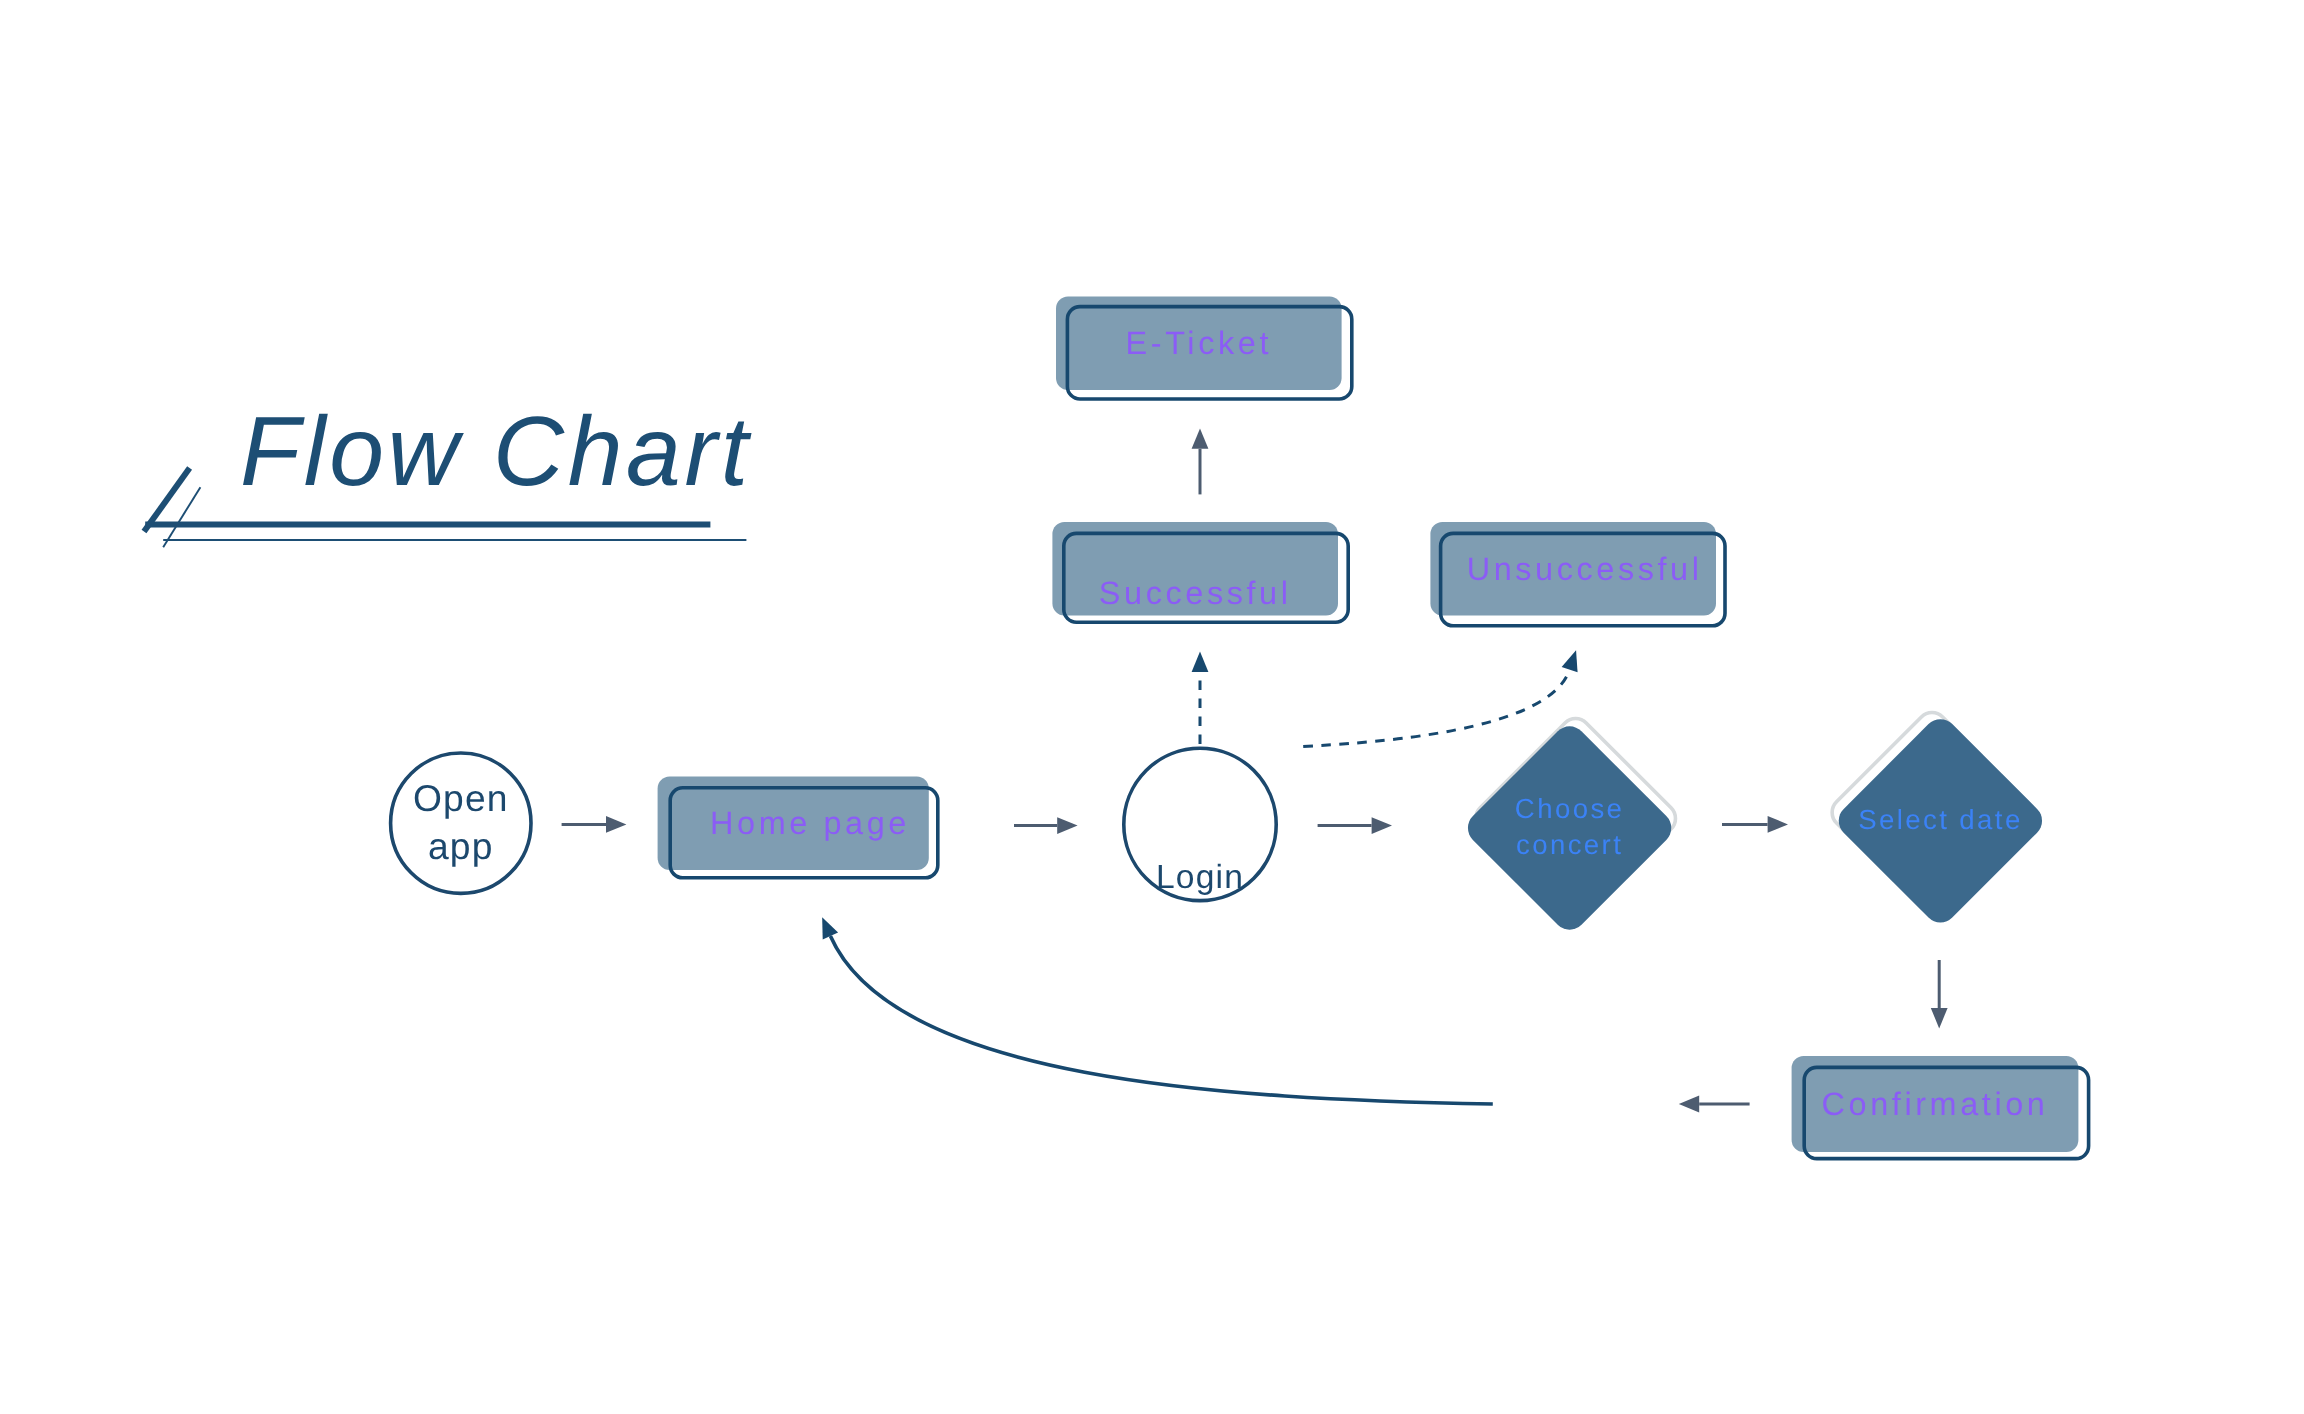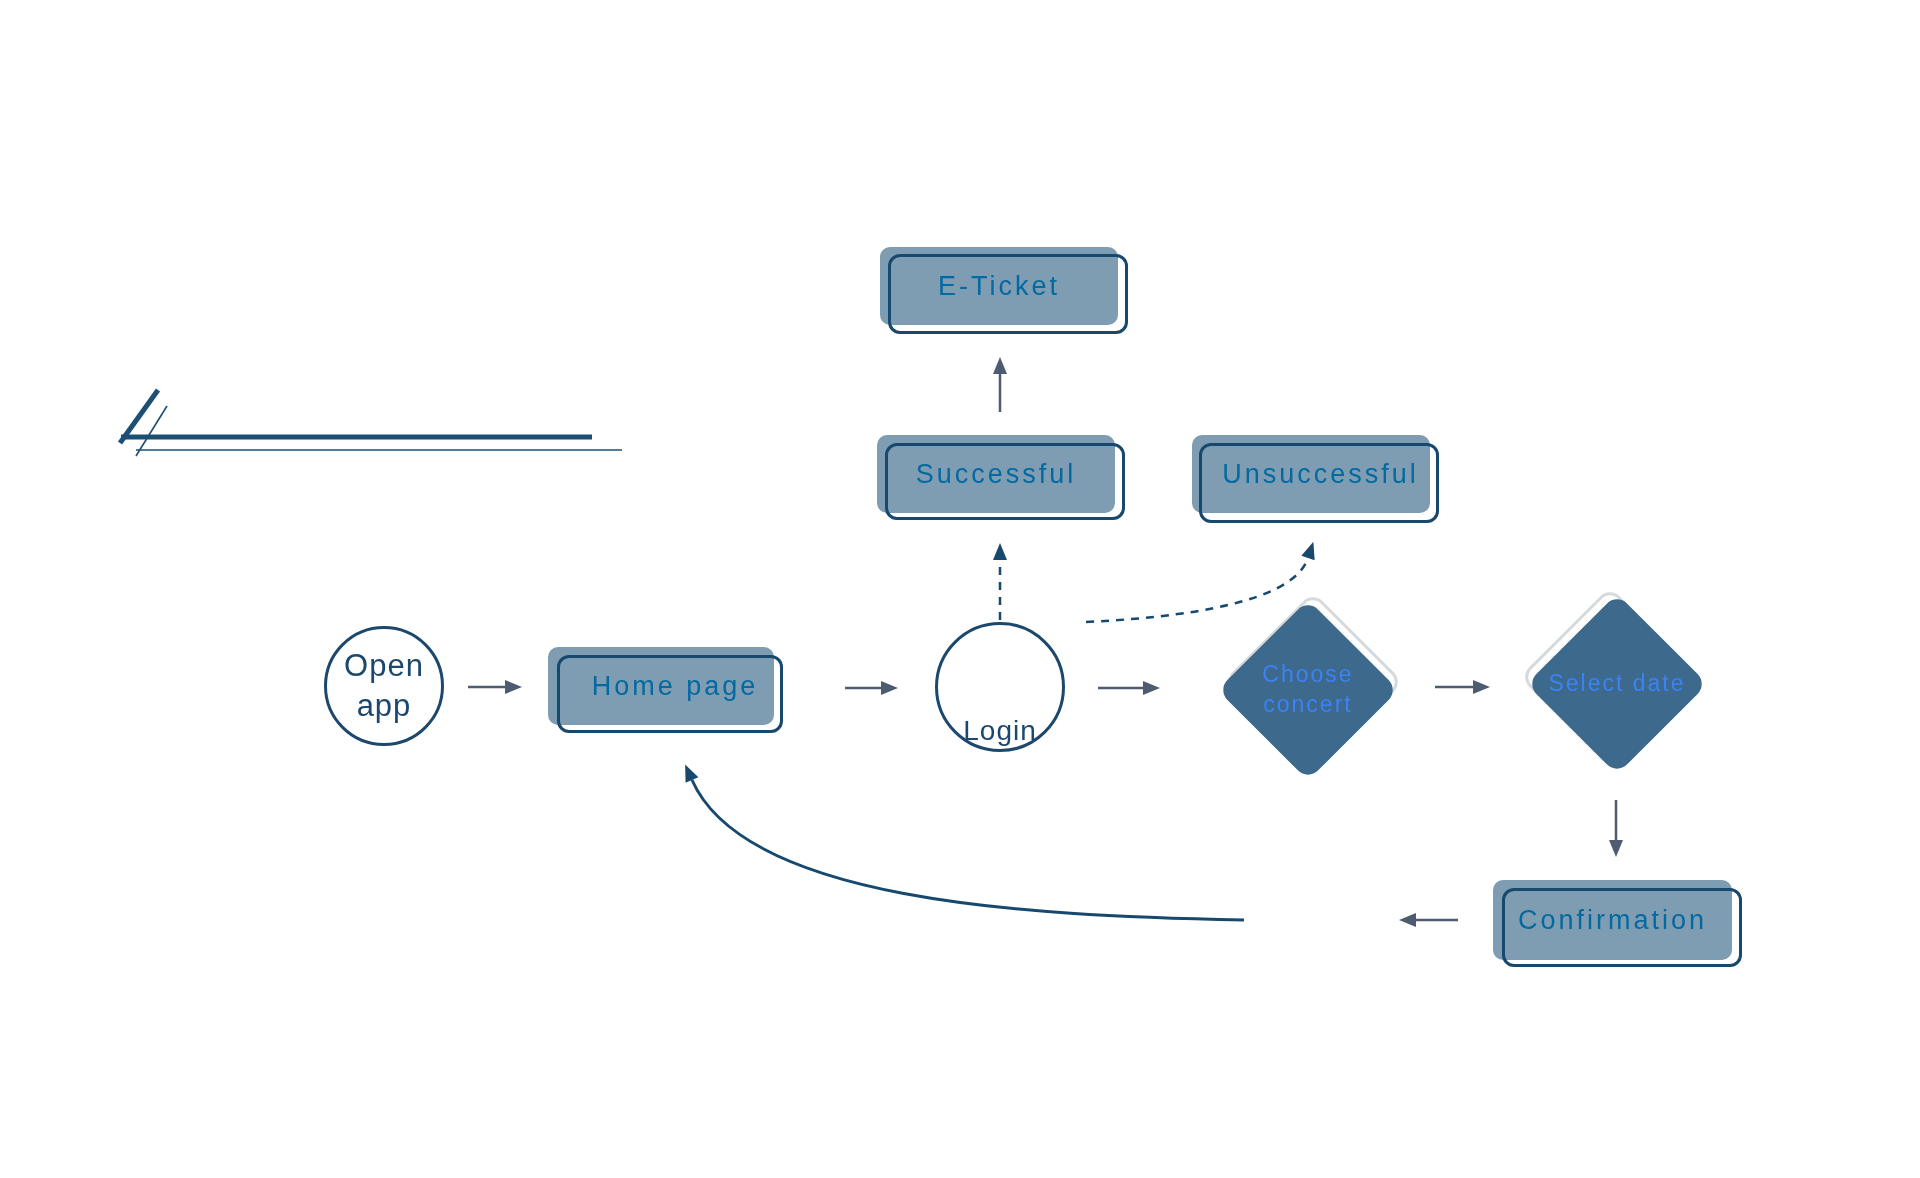--- a/index.html
+++ b/index.html
@@ -18,21 +18,21 @@
     white-space:nowrap;
   }
   
   svg.layer{position:absolute;left:0;top:0;width:1920px;height:1178px;}
   
   .pbox{position:absolute;}
   .pbox .shadow{position:absolute;left:0;top:0;border-radius:10px;background:#7f9db2;}
   .pbox .outline{position:absolute;border:3px solid #17486e;border-radius:12px;background:transparent;box-sizing:border-box;}
   .pbox .blabel{
     position:absolute;left:0;top:0;display:flex;align-items:center;justify-content:center;
-    color:#0369a1;font-size:27px;font-weight:400;letter-spacing:3px;white-space:nowrap;
+    color:#8b5cf6;font-size:27px;font-weight:400;letter-spacing:3px;white-space:nowrap;
   }
   
   .circle{
     position:absolute;border-radius:50%;border:3px solid #1c486d;background:#ffffff;
     display:flex;align-items:center;justify-content:center;text-align:center;
     color:#1c486d;font-size:31px;letter-spacing:1px;line-height:1.3;box-sizing:border-box;
   }
   
   .diamond{position:absolute;width:128px;height:128px;}
   .diamond .doutline{
@@ -79,20 +79,21 @@
     <path d="M1616,800 L1616,840" stroke="#4d5c70" stroke-width="2.5" fill="none" marker-end="url(#mGray)"></path>
     <path d="M1458,920 L1416,920" stroke="#4d5c70" stroke-width="2.5" fill="none" marker-end="url(#mGray)"></path>
     <path d="M1000,412 L1000,374" stroke="#4d5c70" stroke-width="2.5" fill="none" marker-end="url(#mGray)"></path>
 
     <path d="M1000,620 L1000,560" stroke="#17486e" stroke-width="2.5" stroke-dasharray="8 7" fill="none" marker-end="url(#mNavy)"></path>
     <path d="M1086,622 Q1290,612 1308,558" stroke="#17486e" stroke-width="2.5" stroke-dasharray="8 7" fill="none" marker-end="url(#mNavy)"></path>
 
     <path d="M1244,920 C1020,916 745,900 692,780" stroke="#17486e" stroke-width="3" fill="none" marker-end="url(#mNavy)"></path>
   </svg>
 
+  <div class="title">Flow Chart</div>
 
   <div class="circle" style="left:324px;top:626px;width:120px;height:120px;">
     <span class="label-text" style="width:80px;">Open app</span>
   </div>
 
   <div class="pbox" style="left:548px;top:647px;">
     <div class="shadow" style="width:226px;height:78px;"></div>
     <div class="outline" style="left:9px;top:8px;width:226px;height:78px;"></div>
     <div class="blabel" style="width:226px;height:78px;padding-left:14px;">Home page</div>
   </div>
@@ -116,21 +117,21 @@
   <div class="pbox" style="left:1493px;top:880px;">
     <div class="shadow" style="width:239px;height:80px;"></div>
     <div class="outline" style="left:9px;top:8px;width:240px;height:79px;"></div>
     <div class="blabel" style="width:239px;height:80px;">Confirmation</div>
   </div>
 
 
   <div class="pbox" style="left:877px;top:435px;">
     <div class="shadow" style="width:238px;height:78px;"></div>
     <div class="outline" style="left:8px;top:8px;width:240px;height:77px;"></div>
-    <div class="blabel" style="width:238px;height:78px;">Successful</div>
+    <div class="blabel" style="width:238px;height:78px;margin-top:20px;">Successful</div>
   </div>
 
   <div class="pbox" style="left:1192px;top:435px;">
     <div class="shadow" style="width:238px;height:78px;"></div>
     <div class="outline" style="left:7px;top:8px;width:240px;height:80px;"></div>
     <div class="blabel" style="width:257px;height:78px;">Unsuccessful</div>
   </div>
 
   <div class="pbox" style="left:880px;top:247px;">
     <div class="shadow" style="width:238px;height:78px;"></div>

